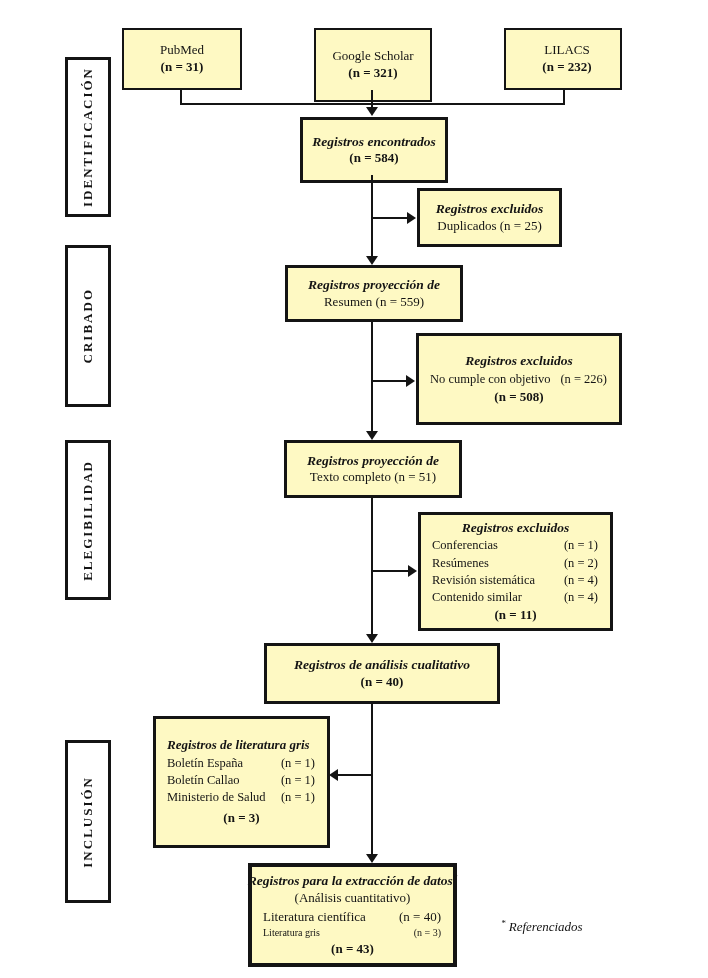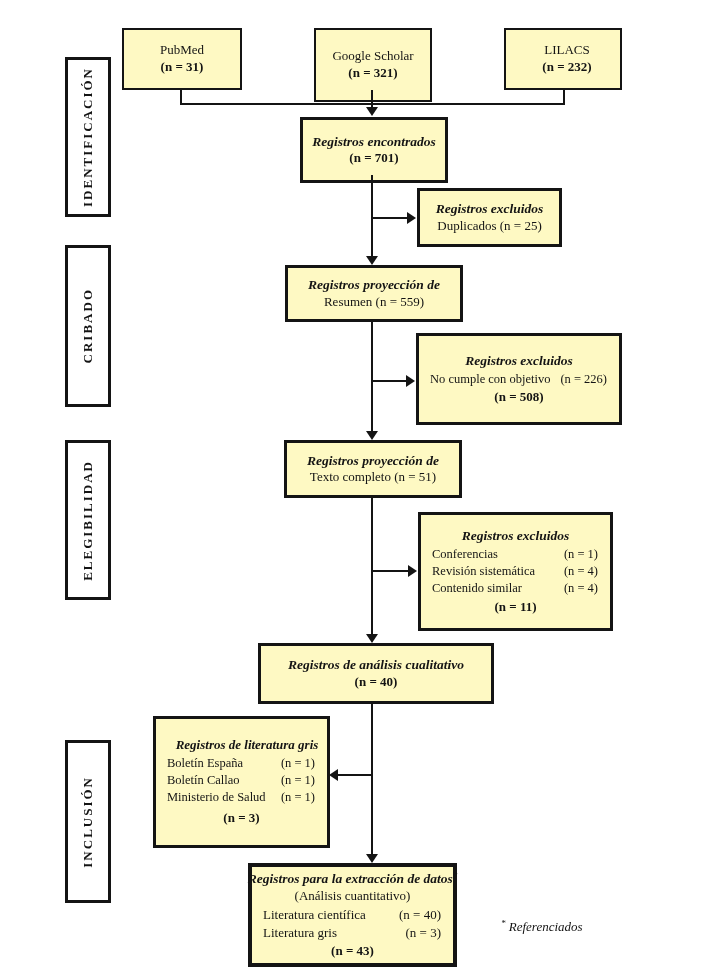--- a/index.html
+++ b/index.html
@@ -82,21 +82,21 @@
     <div class="plain">Google Scholar</div>
     <div class="bold">(n = 321)</div>
   </div>
   <div class="box" style="left:504px;top:28px;width:118px;height:62px;border-width:2.5px;padding-left:8px;">
     <div class="plain">LILACS</div>
     <div class="bold">(n = 232)</div>
   </div>
 
   <div class="box" style="left:300px;top:117px;width:148px;height:66px;">
     <div class="title">Registros encontrados</div>
-    <div class="bold">(n = 701)</div>
+    <div class="bold">(n = 584)</div>
   </div>
 
   <div class="box" style="left:417px;top:188px;width:145px;height:59px;">
     <div class="title">Registros excluidos</div>
     <div class="plain">Duplicados (n = 25)</div>
   </div>
 
   <div class="box" style="left:285px;top:265px;width:178px;height:57px;">
     <div class="title">Registros proyección de</div>
     <div class="plain">Resumen (n = 559)</div>
@@ -119,37 +119,41 @@
   </div>
 
   <div class="box" style="left:418px;top:512px;width:195px;height:119px;">
     <div class="title">Registros excluidos</div>
     <div class="rows">
       <div class="row">
         <span>Conferencias</span>
         <span class="cnt">(n = 1)</span>
       </div>
       <div class="row">
+        <span>Resúmenes</span>
+        <span class="cnt">(n = 2)</span>
+      </div>
+      <div class="row">
         <span>Revisión sistemática</span>
         <span class="cnt">(n = 4)</span>
       </div>
       <div class="row">
         <span>Contenido similar</span>
         <span class="cnt">(n = 4)</span>
       </div>
     </div>
     <div class="bold">(n = 11)</div>
   </div>
 
-  <div class="box" style="left:258px;top:643px;width:236px;height:61px;">
+  <div class="box" style="left:264px;top:643px;width:236px;height:61px;">
     <div class="title">Registros de análisis cualitativo</div>
     <div class="bold">(n = 40)</div>
   </div>
 
-  <div class="box" style="left:153px;top:716px;width:177px;height:132px;align-items:center;">
+  <div class="box" style="left:153px;top:716px;width:177px;height:132px;align-items:flex-start;">
     <div class="title" style="padding-left:11px;font-size:13px;">Registros de literatura gris</div>
     <div class="rows">
       <div class="row">
         <span>Boletín España</span>
         <span class="cnt">(n = 1)</span>
       </div>
       <div class="row">
         <span>Boletín Callao</span>
         <span class="cnt">(n = 1)</span>
       </div>
@@ -162,21 +166,21 @@
   </div>
 
   <div class="box" style="left:248px;top:863px;width:209px;height:104px;border-width:4px;">
     <div class="title"><span>Registros para la extracción de datos</span><sup>*</sup></div>
     <div class="plain">(Análisis cuantitativo)</div>
     <div class="rows">
       <div class="row" style="font-size:13px;">
         <span>Literatura científica</span>
         <span class="cnt">(n = 40)</span>
       </div>
-      <div class="row" style="font-size:13px;">
+      <div class="row" style="font-size:10px;">
         <span>Literatura gris</span>
         <span class="cnt">(n = 3)</span>
       </div>
     </div>
     <div class="bold">(n = 43)</div>
   </div>
 
   <div class="footnote"><sup>*</sup> <span>Referenciados</span></div>
 
   <div>

